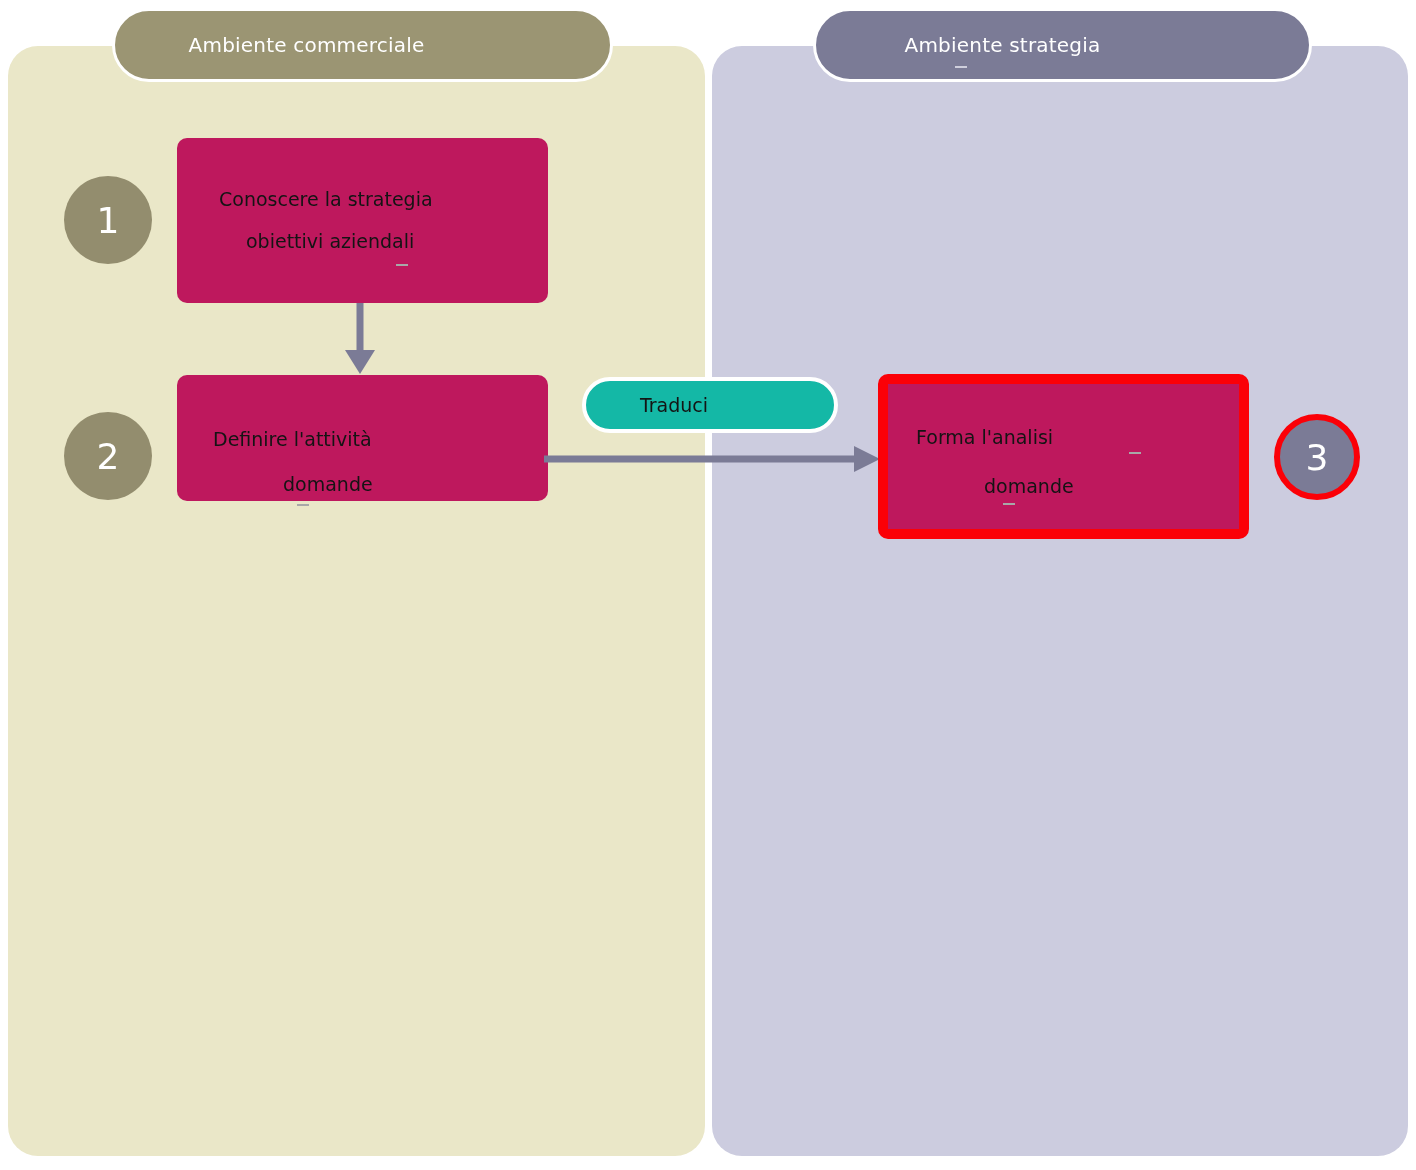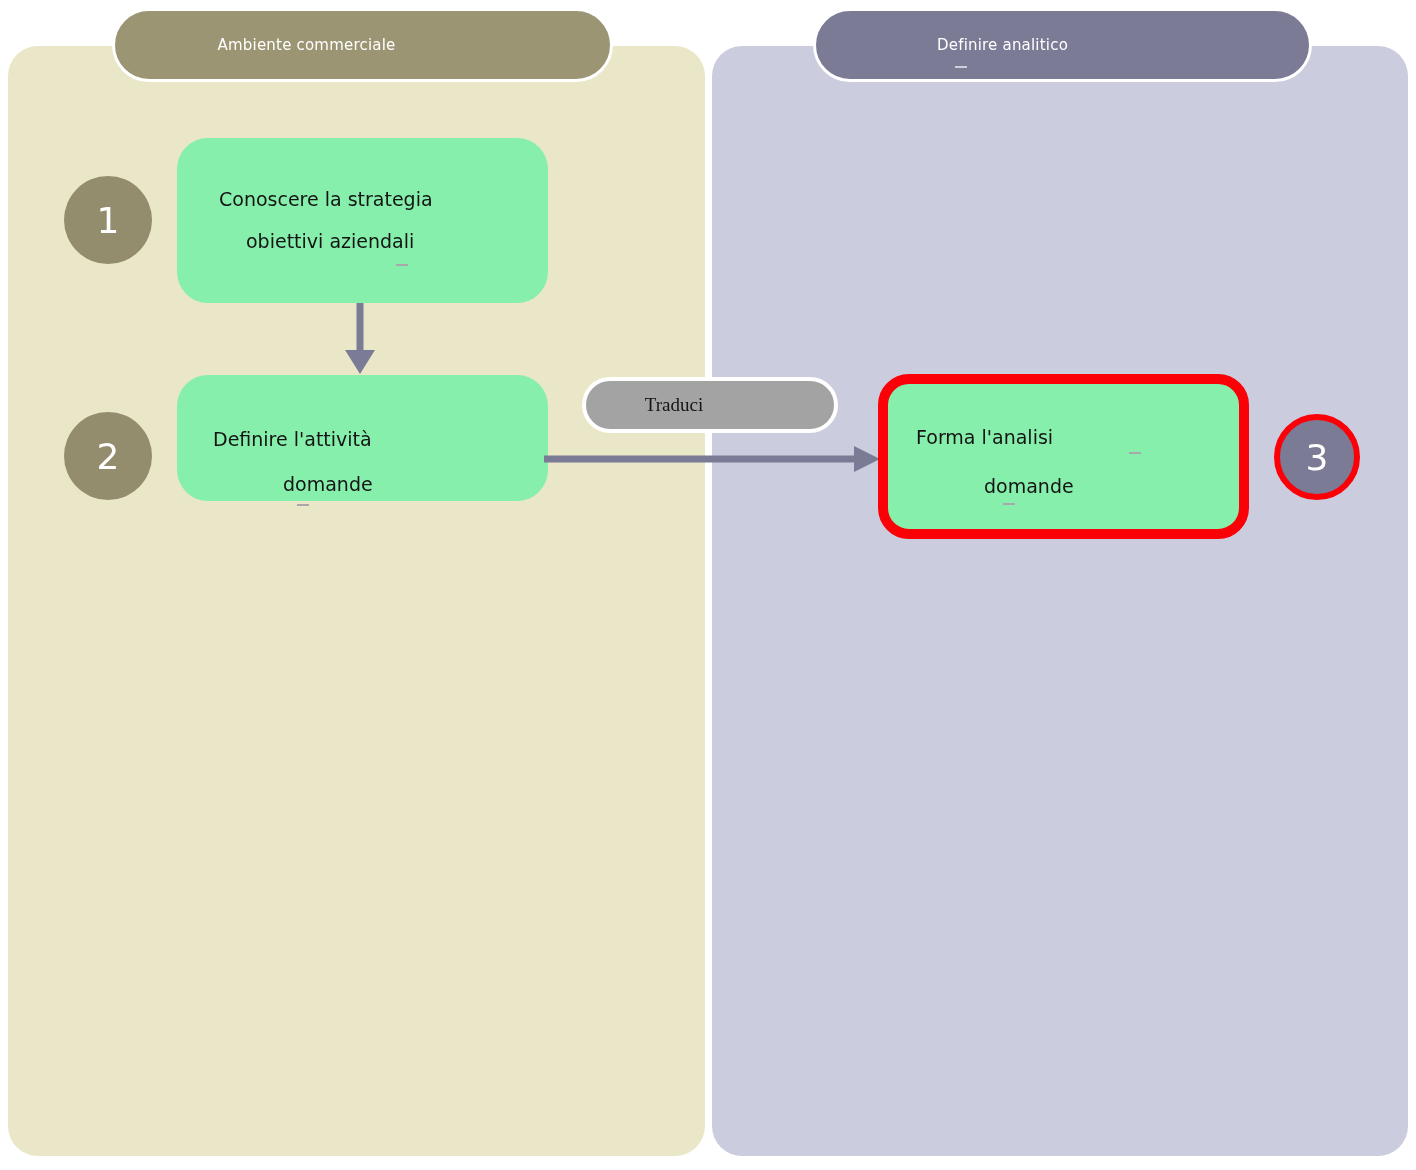--- a/index.html
+++ b/index.html
@@ -45,21 +45,21 @@
   
   .lane-header {
     position: absolute;
     height: 74px;
     border-radius: 40px;
     border: 3px solid #ffffff;
     box-sizing: border-box;
     display: flex;
     align-items: center;
     color: #ffffff;
-    font-size: 15px;
+    font-size: 20px;
     letter-spacing: 0.2px;
   }
   .lane-header .lane-label {
     display: block;
     width: 100%;
     text-align: center;
     padding-right: 112px;
     box-sizing: border-box;
   }
   .lane-header-commercial {
@@ -135,22 +135,22 @@
     top: 414px;
     width: 86px;
     height: 86px;
     background: #7b7b96;
     border: 6px solid #fb0007;
   }
 
   
   .process-box {
     position: absolute;
-    background: #86efac;
-    border-radius: 31px;
+    background: #be185d;
+    border-radius: 10px;
     box-sizing: border-box;
   }
   .process-box .line {
     position: absolute;
     color: #141414;
     font-size: 19px;
     white-space: nowrap;
   }
 
   .box-strategy { left: 177px; top: 138px; width: 371px; height: 165px; }
@@ -173,27 +173,26 @@
 
   
   .translate-pill {
     position: absolute;
     left: 582px;
     top: 377px;
     width: 256px;
     height: 56px;
     border-radius: 30px;
     border: 4px solid #ffffff;
-    background: #a3a3a3;
+    background: #14b8a6;
     box-sizing: border-box;
     display: flex;
     align-items: center;
     color: #141414;
     font-size: 19px;
-    font-family: Liberation Serif, serif;
   }
   .translate-pill .pill-label {
     display: block;
     width: 100%;
     text-align: center;
     padding-right: 72px;
     box-sizing: border-box;
   }
 
   
@@ -210,21 +209,21 @@
 
   <div class="panel panel-commercial"></div>
 
   <div class="panel panel-analytic"></div>
 
   <div class="lane-header lane-header-commercial">
     <span class="lane-label">Ambiente commerciale</span>
   </div>
 
   <div class="lane-header lane-header-analytic">
-    <span class="lane-label">Definire analitico</span>
+    <span class="lane-label">Ambiente strategia</span>
   </div>
 
   <div class="artifact-dash dash-lane"></div>
 
   <div class="step-circle step-1">
     <span>1</span>
   </div>
 
   <div class="process-box box-strategy">
     <span class="line line-1">Conoscere la strategia</span>

